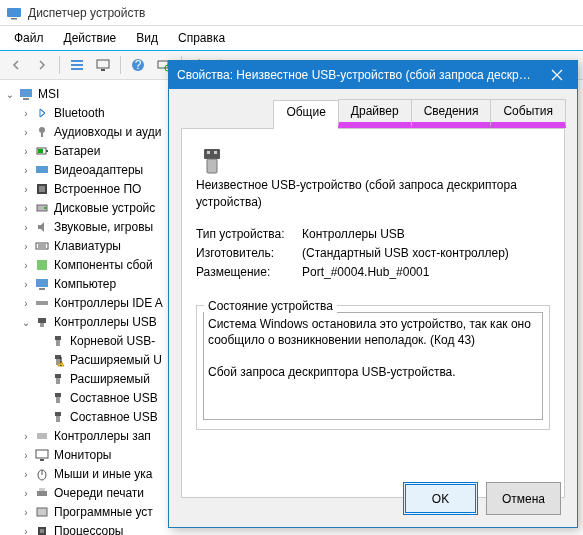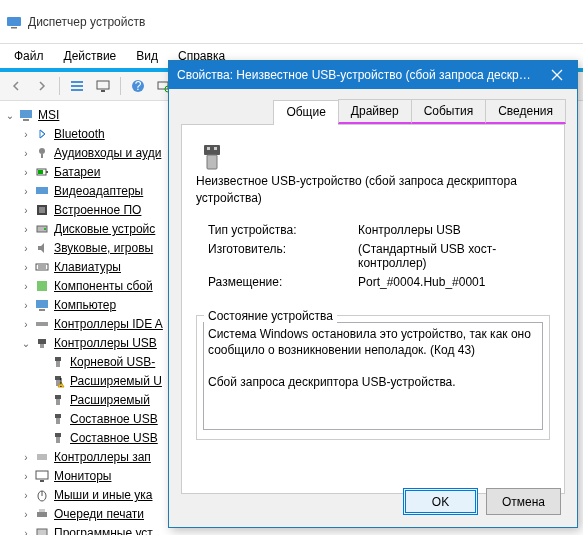--- a/index.html
+++ b/index.html
@@ -1,64 +1,64 @@
 <!DOCTYPE html>
 <html><head>
 <meta charset="utf-8">
 <style>
 * { box-sizing: border-box; margin: 0; padding: 0; font-family: "Segoe UI", Tahoma, sans-serif; font-size: 12px; }
 body { background: #fff; width: 583px; height: 535px; overflow: hidden; position: relative; }
 
-.main-titlebar { background: #fff; border-bottom: 1px solid #ddd; height: 44px; display: flex; align-items: center; padding: 0 6px; }
+.main-titlebar { background: #fff; border-bottom: 1px solid #ddd; height: 26px; display: flex; align-items: center; padding: 0 6px; }
 .main-titlebar .icon { width: 16px; height: 16px; margin-right: 6px; }
 .main-titlebar .title { color: #333; }
 
-.menubar { display: flex; padding: 2px 4px; border-bottom: 4px solid #0ea5e9; background: #fff; }
+.menubar { display: flex; padding: 2px 4px; border-bottom: 1px solid #0ea5e9; background: #fff; }
 .menubar .item { padding: 3px 10px; cursor: default; }
 
 .toolbar { display: flex; padding: 3px 4px; border-bottom: 1px solid #ddd; gap: 2px; background: #f5f5f5; }
 .toolbar .btn { width: 24px; height: 22px; border: 1px solid transparent; display: flex; align-items: center; justify-content: center; }
 .toolbar .sep { width: 1px; background: #ccc; margin: 2px 3px; }
 
 .tree { padding: 4px 2px; user-select: none; }
 .tree-row { display: flex; align-items: center; height: 18px; margin: 1px 0; white-space: nowrap; }
 .tree-row .exp { width: 16px; text-align: center; color: #666; font-size: 10px; }
 .tree-row .icon { width: 16px; height: 16px; margin-right: 4px; display: inline-flex; align-items: center; justify-content: center; }
-.tree-row .lbl { color: #000; text-decoration: underline; }
+.tree-row .lbl { color: #000; }
 .indent-0 { padding-left: 0px; }
 .indent-1 { padding-left: 16px; }
 .indent-2 { padding-left: 32px; }
 
 .dialog { position: absolute; top: 60px; left: 168px; width: 410px; height: 468px; background: #f0f0f0; border: 1px solid #207ab4; box-shadow: 3px 3px 10px rgba(0,0,0,0.25); }
 .dialog-titlebar { background: #1979ca; color: #fff; height: 28px; display: flex; align-items: center; padding: 0 8px; }
 .dialog-titlebar .title { flex: 1; overflow: hidden; text-overflow: ellipsis; white-space: nowrap; }
 .dialog-titlebar .close { width: 40px; height: 28px; display: flex; align-items: center; justify-content: center; cursor: default; margin-right:-8px; }
 
 .dialog-body { padding: 10px 12px; }
 .tabctrl { }
 .tabstrip { display: flex; justify-content: flex-end; }
 .tab { padding: 4px 12px 4px 12px; border: 1px solid #ccc; border-bottom: none; background: #fff; margin-right: -1px; position: relative; top: 1px; }
-.tab.inactive { background: #f0f0f0; border-bottom: 2px solid #d946ef; top: 0; }
+.tab.inactive { background: #f0f0f0; border-bottom: 6px solid #d946ef; top: 0; }
 .tabpane { border: 1px solid #ccc; background: #fff; padding: 16px 14px 14px 14px; height: 370px; }
 
 .dev-header { display: flex; align-items: flex-start; margin-bottom: 16px; flex-direction: column; }
 .dev-icon { width: 32px; height: 32px; margin-right: 12px; flex-shrink: 0; }
 .dev-name { line-height: 1.4; }
 
-.prop-row { display: flex; margin: 5px 12px; gap: 44px; }
+.prop-row { display: flex; margin: 5px 0; }
 .prop-row .k { width: 106px; }
 .prop-row .v { flex: 1; }
 
 .groupbox { margin-top: 12px; }
 .groupbox .legend { position: relative; top: 8px; left: 8px; background: #fff; padding: 0 4px; display: inline-block; }
 .groupbox .frame { border: 1px solid #ccc; padding: 6px; }
 .status-text { width: 100%; height: 108px; border: 1px solid #abadb3; padding: 3px 4px; resize: none; font-family: inherit; font-size: 12px; line-height: 1.35; overflow-y: scroll; }
 
 .dialog-buttons { position: absolute; bottom: 12px; right: 16px; display: flex; gap: 8px; }
-.dialog-buttons button { min-width: 75px; height: 27px; border: 1px solid #999; background: #e1e1e1; }
+.dialog-buttons button { min-width: 75px; height: 33px; border: 1px solid #999; background: #e1e1e1; }
 .dialog-buttons button.default { border: 1px solid #0078d7; outline: 1px solid #0078d7; outline-offset: -3px; background:#e5f1fb; }
 </style>
 </head>
 <body>
 
 <div class="main-titlebar">
   <span class="icon">
     <svg viewBox="0 0 16 16">
         <rect x="1" y="3" width="14" height="9" fill="#4a90d9" rx="1"></rect>
         <rect x="5" y="13" width="6" height="1.5" fill="#777"></rect>
@@ -380,22 +380,22 @@
           <line x1="11" y1="1" x2="1" y2="11" stroke="#fff" stroke-width="1.2"></line>
         </svg>
     </div>
   </div>
 
   <div class="dialog-body">
     <div class="tabctrl">
       <div class="tabstrip">
         <div class="tab">Общие</div>
         <div class="tab inactive">Драйвер</div>
+        <div class="tab inactive">Сведения</div>
         <div class="tab inactive">События</div>
-        <div class="tab inactive">Сведения</div>
       </div>
       <div class="tabpane">
 
         <div class="dev-header">
           <div class="dev-icon">
             <svg viewBox="0 0 32 32">
                 <rect x="8" y="4" width="16" height="10" rx="1" fill="#555"></rect>
                 <rect x="11" y="6" width="3" height="3" fill="#ccc"></rect>
                 <rect x="18" y="6" width="3" height="3" fill="#ccc"></rect>
                 <rect x="11" y="14" width="10" height="14" rx="1" fill="#bbb" stroke="#777"></rect>

